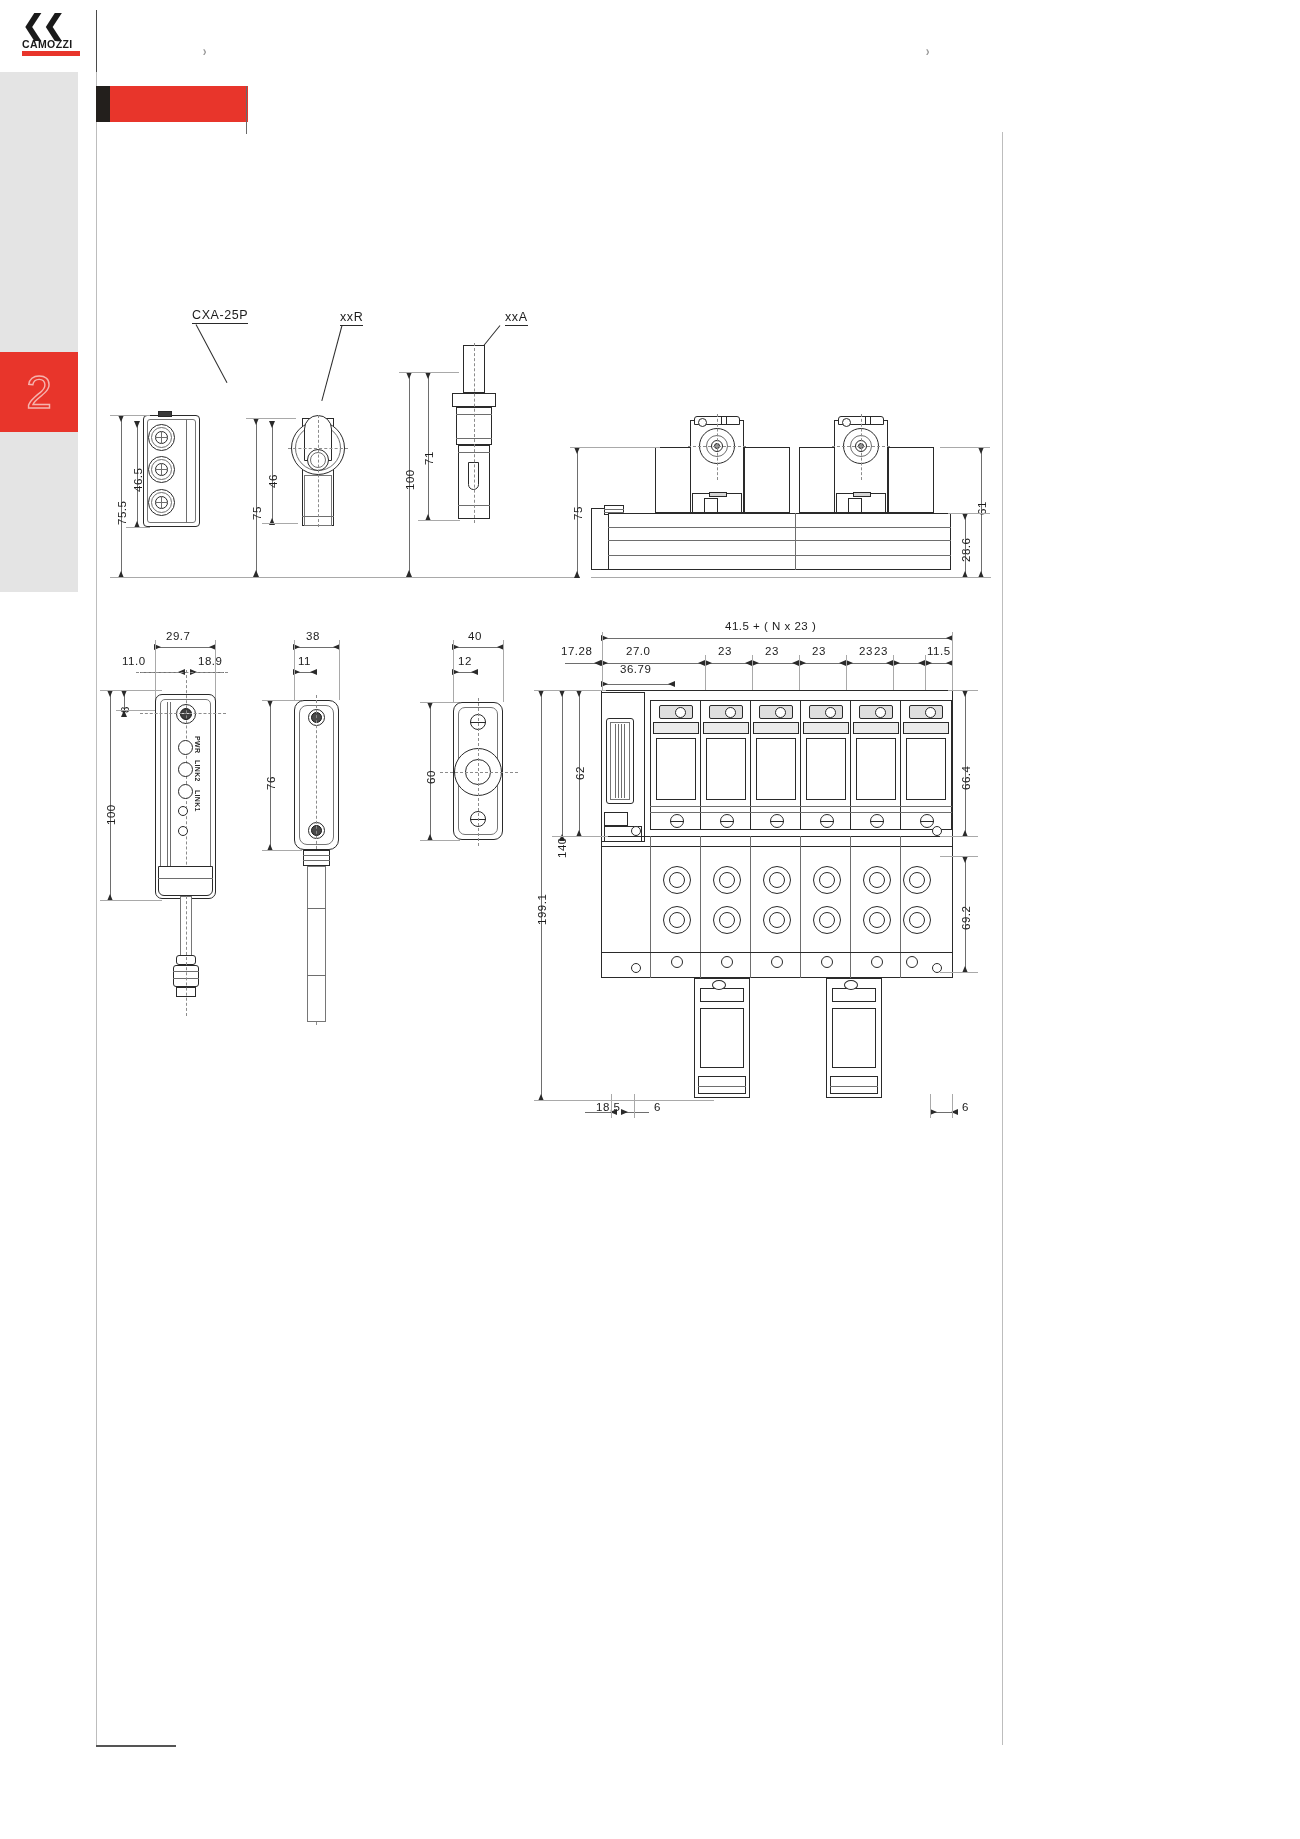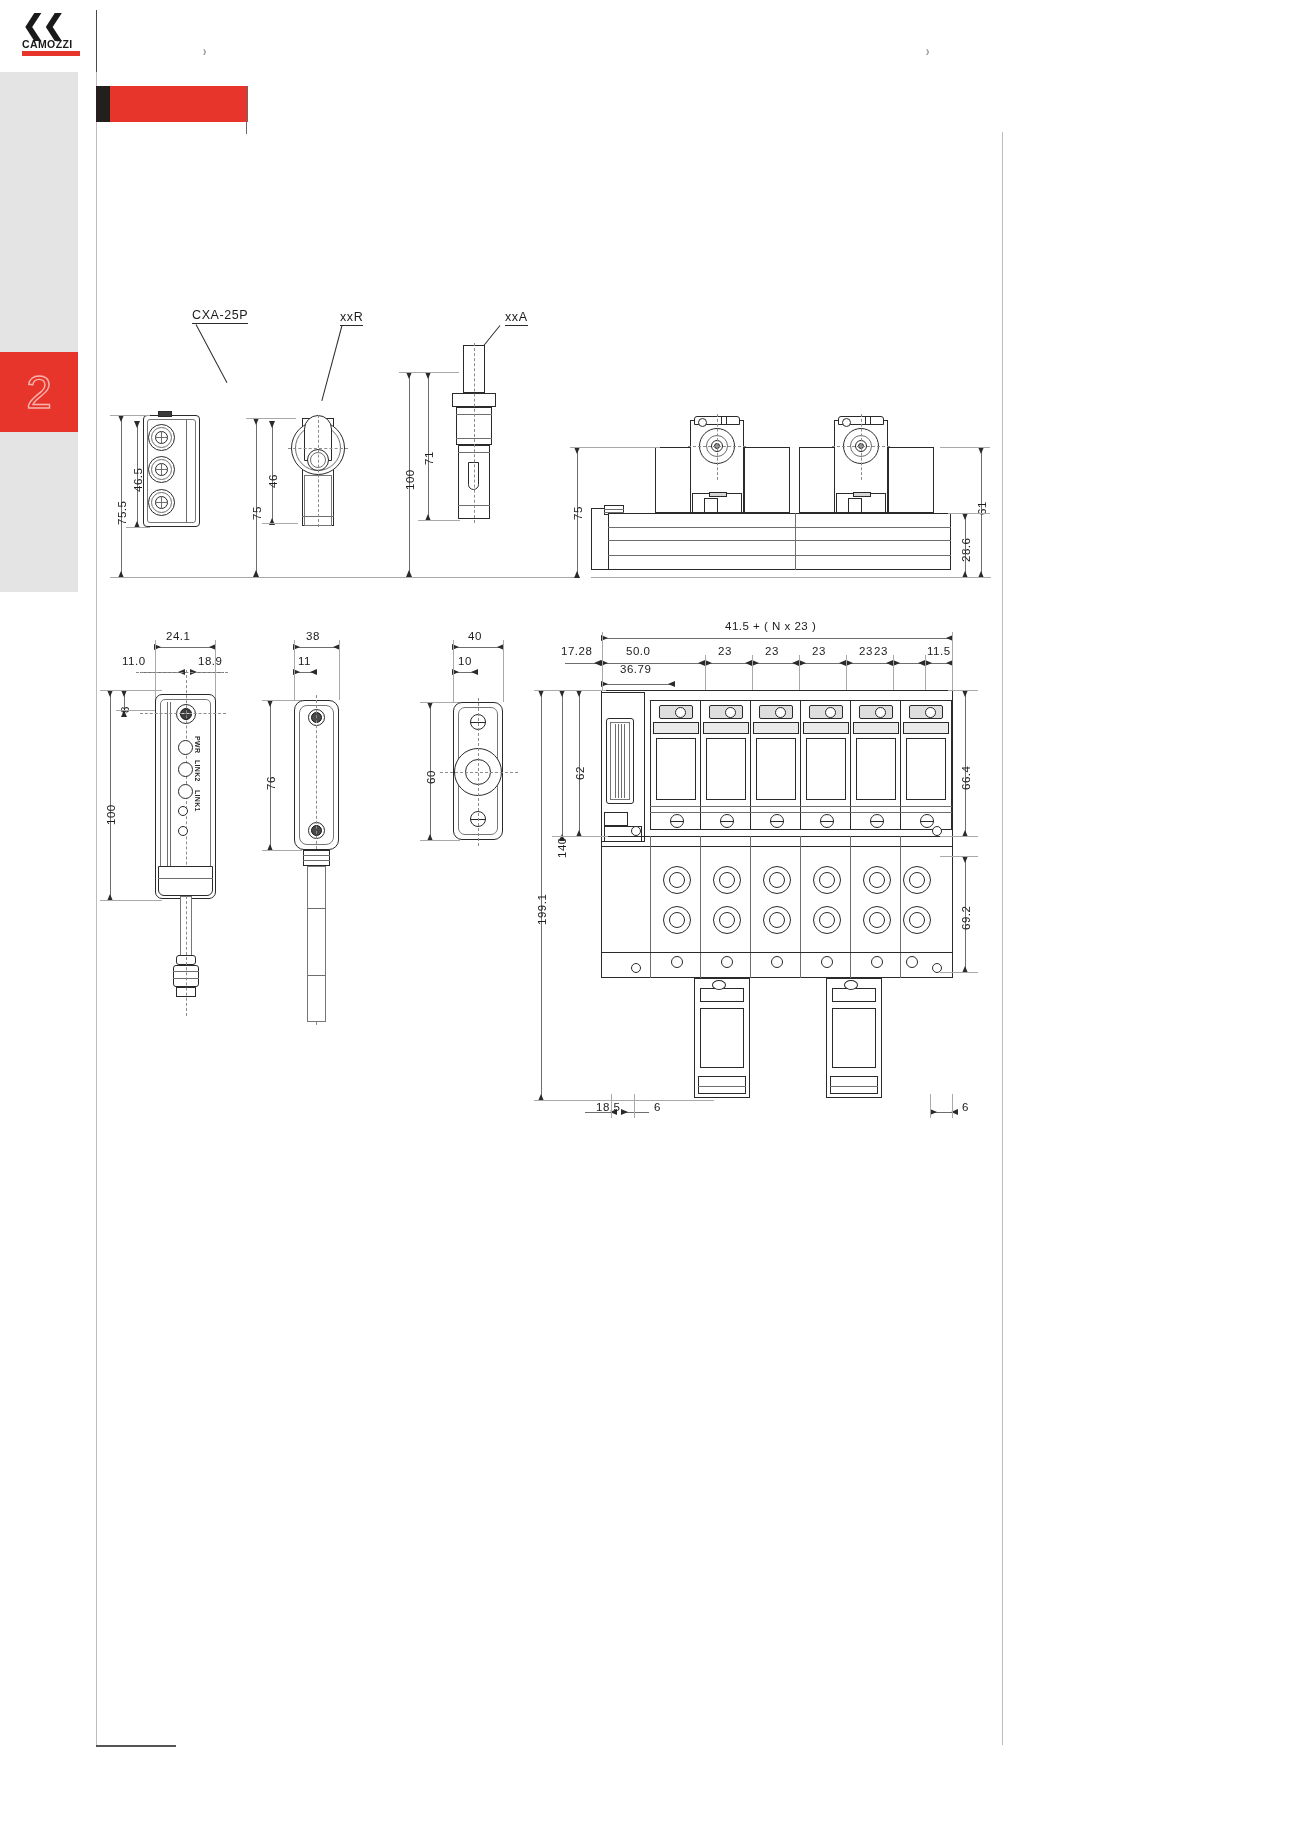--- a/index.html
+++ b/index.html
@@ -247,21 +247,21 @@
   <div class="ln h vthin" style="left:940px;top:447px;width:50px;"></div>
   <div class="ln h vthin" style="left:948px;top:513px;width:42px;"></div>
   <div class="ln h vthin" style="left:591px;top:577px;width:400px;"></div>
 </div>
 
 <div class="dw">
 
   <div class="ln h" style="left:154px;top:647px;width:62px;background:#6e6e6e;"></div>
   <div class="arw r" style="left:154px;top:644px;"></div>
   <div class="arw l" style="left:209px;top:644px;"></div>
-  <div class="dim" style="left:166px;top:630px;">24.1</div>
+  <div class="dim" style="left:166px;top:630px;">29.7</div>
 
   <div class="ln h" style="left:140px;top:672px;width:46px;background:#6e6e6e;"></div>
   <div class="arw l" style="left:178px;top:669px;"></div>
   <div class="dim" style="left:122px;top:655px;">11.0</div>
   <div class="ln h" style="left:190px;top:672px;width:34px;background:#6e6e6e;"></div>
   <div class="arw r" style="left:190px;top:669px;"></div>
   <div class="dim" style="left:198px;top:655px;">18.9</div>
   <div class="ctr" style="left:136px;top:672px;width:92px;"></div>
 
   <div class="ln v" style="left:124px;top:690px;height:26px;background:#6e6e6e;"></div>
@@ -352,21 +352,21 @@
 
 <div class="dw">
   <div class="ln h" style="left:452px;top:647px;width:52px;background:#6e6e6e;"></div>
   <div class="arw r" style="left:452px;top:644px;"></div>
   <div class="arw l" style="left:497px;top:644px;"></div>
   <div class="dim" style="left:468px;top:630px;">40</div>
 
   <div class="ln h" style="left:452px;top:672px;width:26px;background:#6e6e6e;"></div>
   <div class="arw r" style="left:452px;top:669px;"></div>
   <div class="arw l" style="left:471px;top:669px;"></div>
-  <div class="dim" style="left:458px;top:655px;">10</div>
+  <div class="dim" style="left:458px;top:655px;">12</div>
 
   <div class="ln v vthin" style="left:453px;top:640px;height:62px;"></div>
   <div class="ln v vthin" style="left:503px;top:640px;height:62px;"></div>
 
   <div class="ln v" style="left:430px;top:702px;height:138px;background:#6e6e6e;"></div>
   <div class="arw d" style="left:427px;top:702px;"></div>
   <div class="arw u" style="left:427px;top:834px;"></div>
   <div class="dim rot" style="left:425px;top:784px;">60</div>
   <div class="ln h vthin" style="left:420px;top:702px;width:40px;"></div>
   <div class="ln h vthin" style="left:420px;top:840px;width:40px;"></div>
@@ -386,21 +386,21 @@
 <div class="dw">
 
   <div class="ln h" style="left:601px;top:638px;width:352px;background:#6e6e6e;"></div>
   <div class="arw r" style="left:601px;top:635px;"></div>
   <div class="arw l" style="left:946px;top:635px;"></div>
   <div class="dim" style="left:725px;top:620px;">41.5 + ( N x 23 )</div>
 
   <div class="ln h" style="left:601px;top:663px;width:104px;background:#6e6e6e;"></div>
   <div class="arw r" style="left:601px;top:660px;"></div>
   <div class="arw l" style="left:698px;top:660px;"></div>
-  <div class="dim" style="left:626px;top:645px;">50.0</div>
+  <div class="dim" style="left:626px;top:645px;">27.0</div>
 
   <div class="ln h" style="left:705px;top:663px;width:47px;background:#6e6e6e;"></div>
   <div class="arw r" style="left:705px;top:660px;"></div>
   <div class="arw l" style="left:745px;top:660px;"></div>
   <div class="dim" style="left:718px;top:645px;">23</div>
 
   <div class="ln h" style="left:752px;top:663px;width:47px;background:#6e6e6e;"></div>
   <div class="arw r" style="left:752px;top:660px;"></div>
   <div class="arw l" style="left:792px;top:660px;"></div>
   <div class="dim" style="left:765px;top:645px;">23</div>

